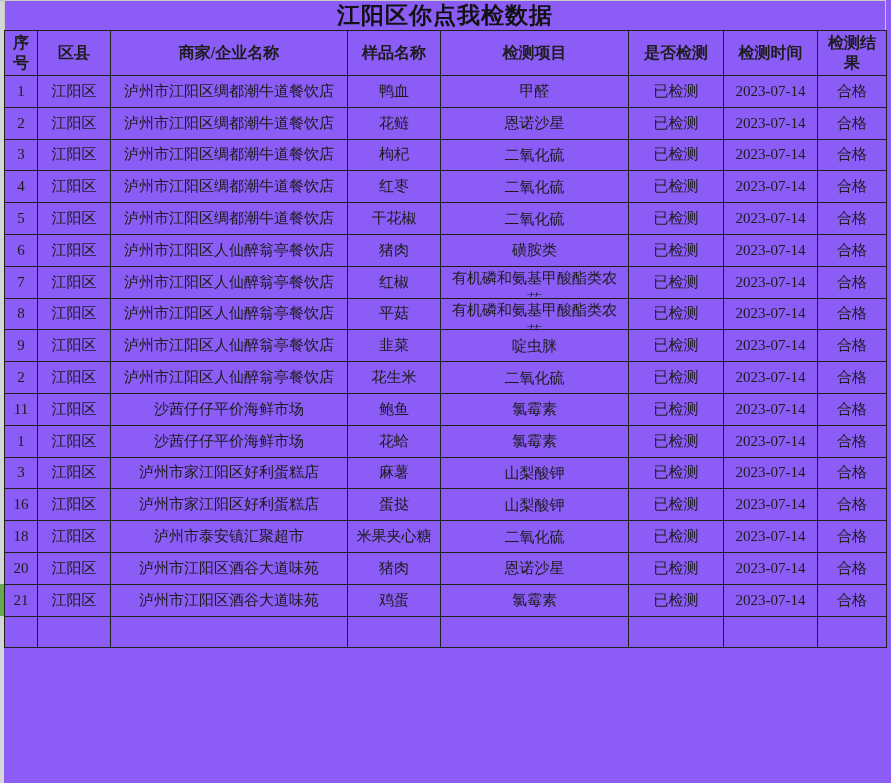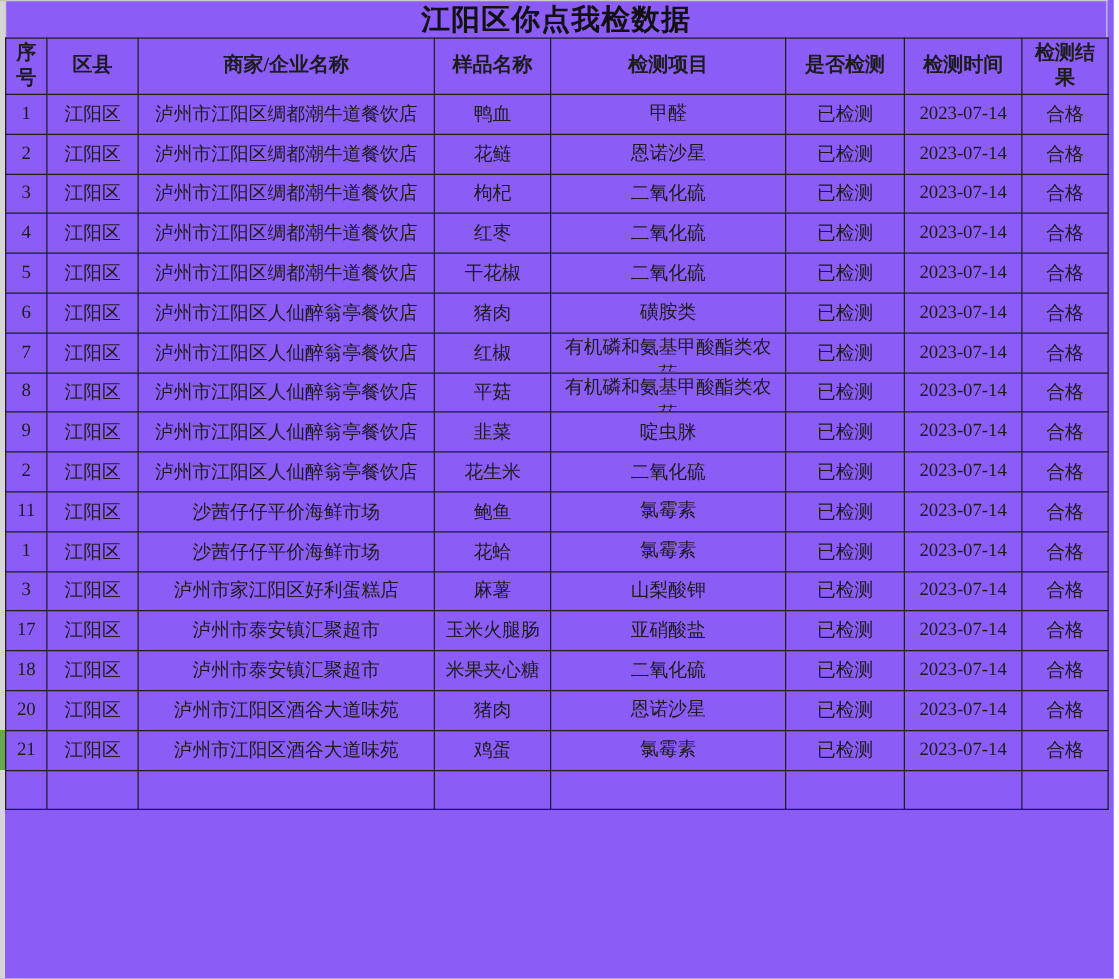--- a/index.html
+++ b/index.html
@@ -455,33 +455,33 @@
             </td>
             <td>
               <div class="cin">2023-07-14</div>
             </td>
             <td>
               <div class="cin">合格</div>
             </td>
           </tr>
           <tr>
             <td>
-              <div class="cin">17</div>
-            </td>
-            <td>
-              <div class="cin">江阳区</div>
-            </td>
-            <td>
-              <div class="cin">泸州市泰安镇汇聚超市</div>
-            </td>
-            <td>
-              <div class="cin">玉米火腿肠</div>
-            </td>
-            <td>
-              <div class="cin proj">亚硝酸盐</div>
+              <div class="cin">16</div>
+            </td>
+            <td>
+              <div class="cin">江阳区</div>
+            </td>
+            <td>
+              <div class="cin">泸州市家江阳区好利蛋糕店</div>
+            </td>
+            <td>
+              <div class="cin">蛋挞</div>
+            </td>
+            <td>
+              <div class="cin proj">山梨酸钾</div>
             </td>
             <td>
               <div class="cin">已检测</div>
             </td>
             <td>
               <div class="cin">2023-07-14</div>
             </td>
             <td>
               <div class="cin">合格</div>
             </td>

